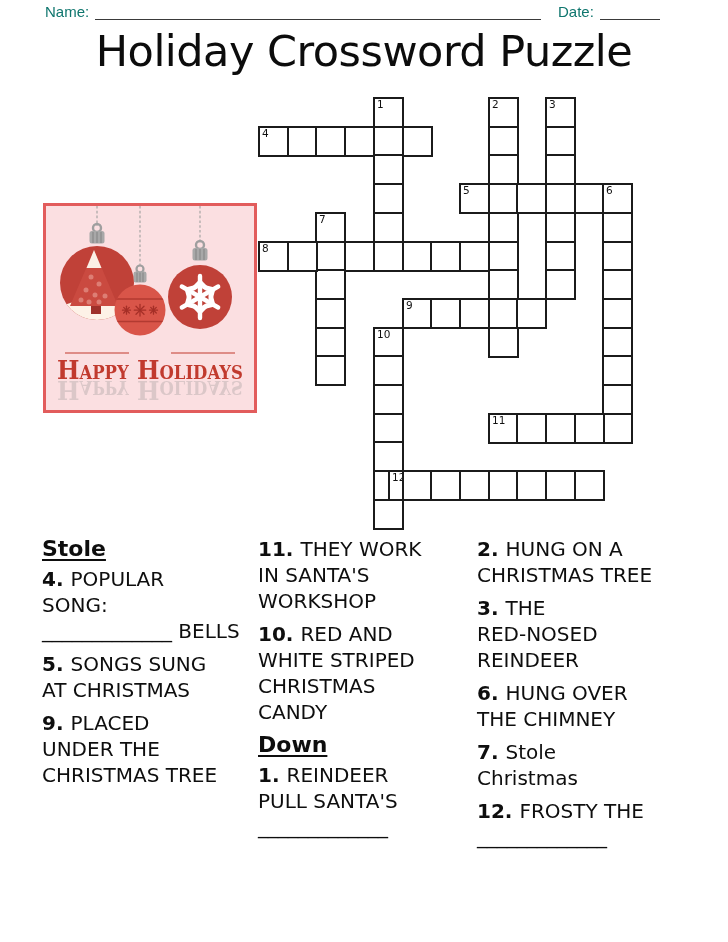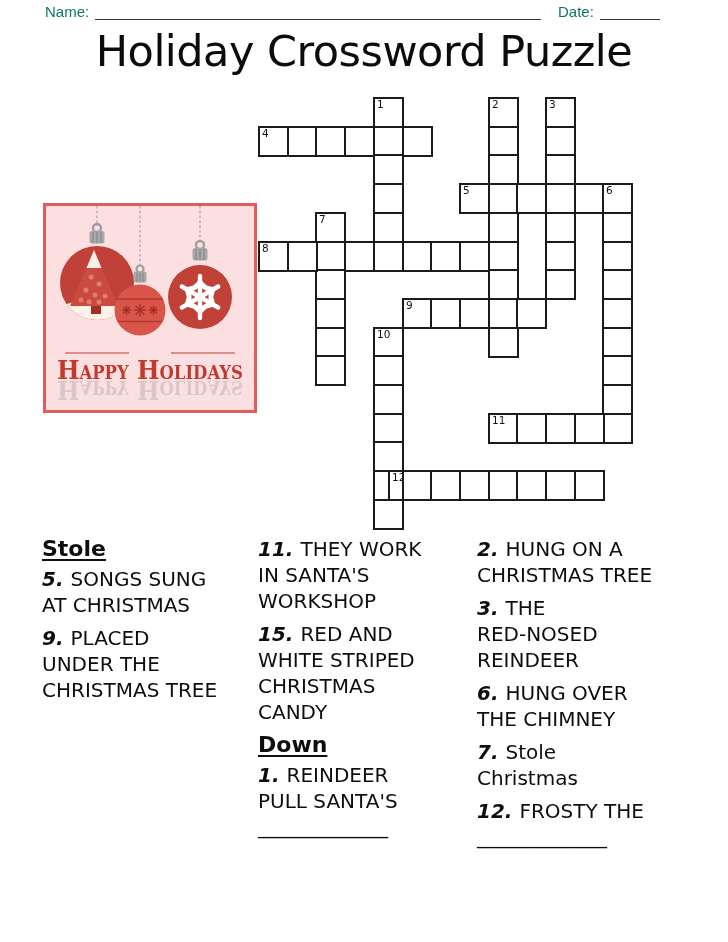--- a/index.html
+++ b/index.html
@@ -26,21 +26,21 @@
   
   .holiday-img{position:absolute;left:43px;top:203px;}
   
   .clue-col{position:absolute;top:536px;font-size:20px;line-height:26px;color:#0e0e0e;}
   #col1{left:42px;width:214px;}
   #col2{left:258px;width:206px;}
   #col3{left:477px;width:216px;}
   .clue-header{font-size:22px;font-weight:bold;margin-bottom:4px;
     text-decoration:underline;text-decoration-thickness:2px;text-underline-offset:3px;}
   .clue{margin-bottom:7px;}
-  .cnum{font-weight:bold;margin-right:7px;font-style:italic;}
+  .cnum{font-weight:bold;margin-right:7px;}
   .ctext{white-space:pre-wrap;}
 </style>
 </head>
 <body>
 
 <div class="header-row">
   <div class="name-field">
     <span>Name:</span>
     <span class="blank-line long"></span>
   </div>
@@ -271,38 +271,43 @@
     <line x1="22" y1="150" x2="86" y2="150" stroke="#c13a2e" stroke-width="1.1"></line>
     <line x1="128" y1="150" x2="192" y2="150" stroke="#c13a2e" stroke-width="1.1"></line>
     <text x="107" y="176" text-anchor="middle" textLength="186" lengthAdjust="spacingAndGlyphs" font-family="DejaVu Serif, serif" font-size="26" font-weight="bold" fill="#c13a2e" style="font-variant:small-caps">Happy Holidays</text>
     <text x="107" y="176" text-anchor="middle" textLength="186" lengthAdjust="spacingAndGlyphs" font-family="DejaVu Serif, serif" font-size="26" font-weight="bold" fill="#8a8a8a" opacity="0.28" style="font-variant:small-caps" transform="matrix(1 0 0 -1 0 354)">Happy Holidays</text>
   </g>
 </svg>
 
 <div class="clue-col" id="col1">
   <div class="clue-header">Stole</div>
   <div class="clue">
+    <span class="cnum">4.</span><span class="ctext">POPULAR
+SONG:
+_____________ BELLS</span>
+  </div>
+  <div class="clue">
     <span class="cnum">5.</span><span class="ctext">SONGS SUNG
 AT CHRISTMAS</span>
   </div>
   <div class="clue">
     <span class="cnum">9.</span><span class="ctext">PLACED
 UNDER THE
 CHRISTMAS TREE</span>
   </div>
 </div>
 
 <div class="clue-col" id="col2">
   <div class="clue">
     <span class="cnum">11.</span><span class="ctext">THEY WORK
 IN SANTA'S
 WORKSHOP</span>
   </div>
   <div class="clue">
-    <span class="cnum">15.</span><span class="ctext">RED AND
+    <span class="cnum">10.</span><span class="ctext">RED AND
 WHITE STRIPED
 CHRISTMAS
 CANDY</span>
   </div>
   <div class="clue-header">Down</div>
   <div class="clue">
     <span class="cnum">1.</span><span class="ctext">REINDEER
 PULL SANTA'S
 _____________</span>
   </div>

